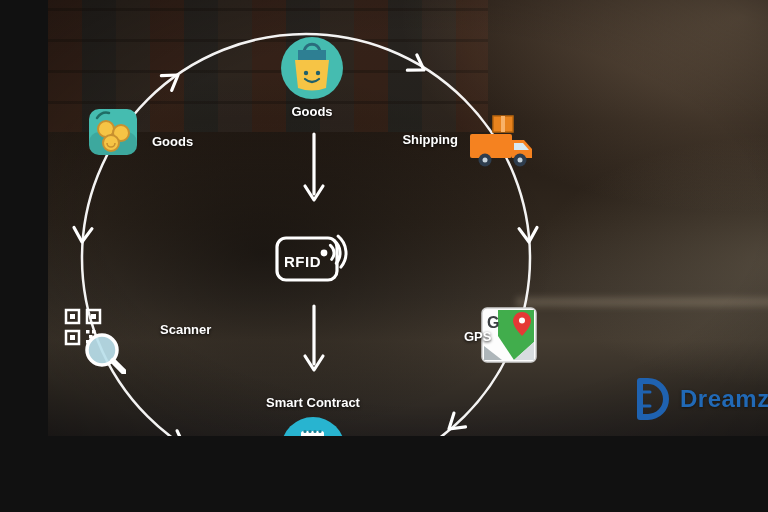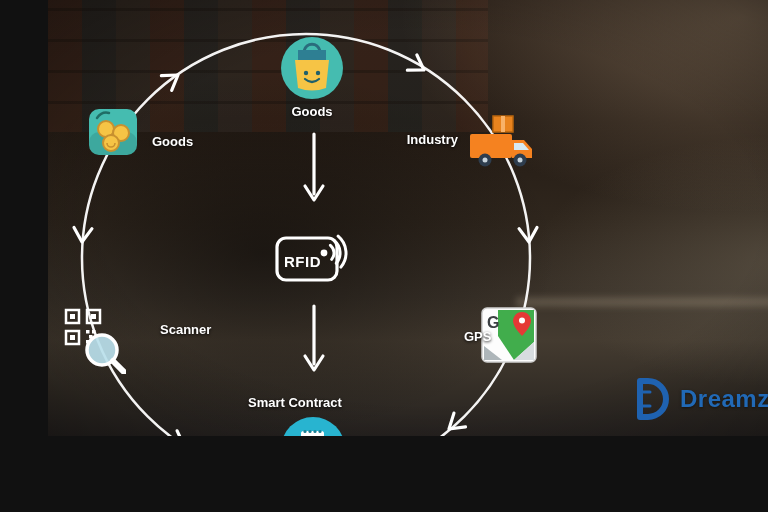--- a/index.html
+++ b/index.html
@@ -25,21 +25,21 @@
   .icon{position:absolute;}
   .node-label{
     position:absolute;color:#fff;font-weight:bold;font-size:13px;
     text-shadow:0 1px 3px rgba(0,0,0,.85);white-space:nowrap;
   }
   .lbl-goods{left:224px;top:104px;width:80px;text-align:center;}
   .lbl-assets{left:104px;top:134px;}
   .lbl-shipping{left:344px;top:132px;width:66px;text-align:right;}
   .lbl-gps{left:416px;top:329px;}
   .lbl-scanner{left:112px;top:322px;}
-  .lbl-contract{left:200px;top:395px;width:130px;text-align:left;}
+  .lbl-contract{left:200px;top:395px;width:130px;text-align:center;}
   .title-block{position:absolute;left:478px;top:166px;width:290px;text-align:center;color:#fff;}
   .t-line1{font-size:27px;font-weight:bold;text-shadow:0 2px 6px rgba(0,0,0,.65);margin-bottom:25px;white-space:nowrap;}
   .t-accent{color:#2ab9cb;}
   .t-line2{font-size:27px;font-weight:bold;letter-spacing:1px;text-shadow:0 2px 6px rgba(0,0,0,.65);margin-bottom:26px;}
   .t-serif{font-family:"Liberation Serif",serif;font-size:30px;font-weight:bold;line-height:38px;text-shadow:0 2px 6px rgba(0,0,0,.65);}
   .logo{position:absolute;left:580px;top:376px;display:flex;align-items:center;gap:6px;}
   .logo-text{font-size:24px;font-weight:bold;color:#2169b6;letter-spacing:.5px;text-shadow:0 1px 3px rgba(0,0,0,.5);text-align:right;}
   .logo-iot{color:#1b4f8e;}
 </style>
 </head>
@@ -93,21 +93,21 @@
     <rect x="25" y="2" width="20" height="16" fill="#e8831e" stroke="#b9650e" stroke-width="1.5"></rect>
     <rect x="33" y="2" width="4" height="16" fill="#f8b269"></rect>
     <rect x="2" y="20" width="42" height="24" rx="2" fill="#f58220"></rect>
     <path d="M44,26 h12 l8,9 v9 h-20 z" fill="#f58220"></path>
     <path d="M46,29 h9 l6,7 h-15 z" fill="#d6e9f2"></path>
     <circle cx="17" cy="46" r="6.5" fill="#2e3d4e"></circle>
       <circle cx="17" cy="46" r="2.5" fill="#c9d4dc"></circle>
     <circle cx="52" cy="46" r="6.5" fill="#2e3d4e"></circle>
       <circle cx="52" cy="46" r="2.5" fill="#c9d4dc"></circle>
   </svg>
-  <div class="node-label lbl-shipping">Industry</div>
+  <div class="node-label lbl-shipping">Shipping</div>
 
   <svg class="icon" style="left:432px;top:306px;" width="58" height="58" viewBox="0 0 58 58">
     <rect x="2" y="2" width="54" height="54" rx="5" fill="#fdfdfd" stroke="#cfcfcf" stroke-width="1.5"></rect>
     <polygon points="18,4 54,4 54,36 34,54 18,30" fill="#41ad4c"></polygon>
     <polygon points="4,40 22,54 4,54" fill="#aeb6ba"></polygon>
     <polygon points="34,54 54,36 54,54" fill="#d7dcdf"></polygon>
     <text x="7" y="22" font-size="16" font-weight="bold" fill="#3c4043">G</text>
     <path d="M42,6 C36,6 33,11 33,15 C33,21 42,30 42,30 C42,30 51,21 51,15 C51,11 48,6 42,6 Z" fill="#e53935"></path>
     <circle cx="42" cy="14.5" r="3" fill="#ffffff"></circle>
   </svg>

